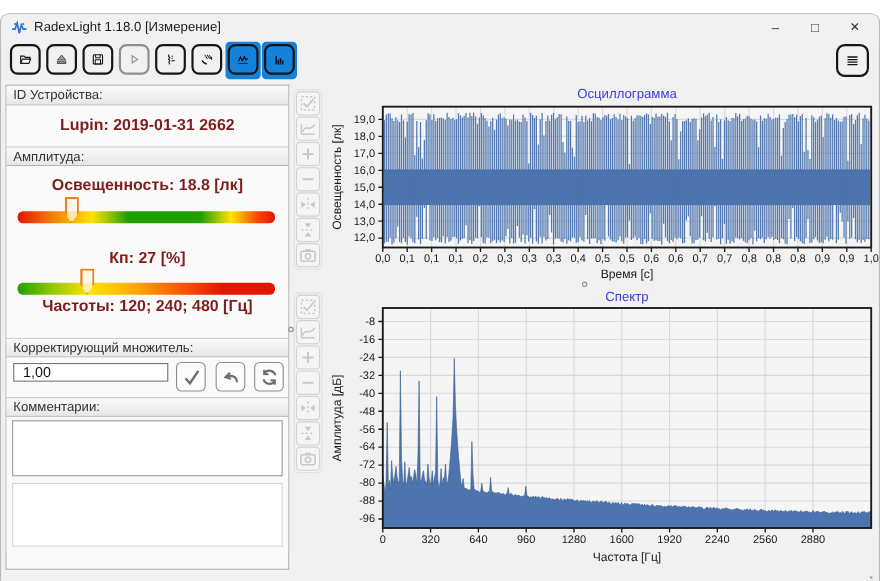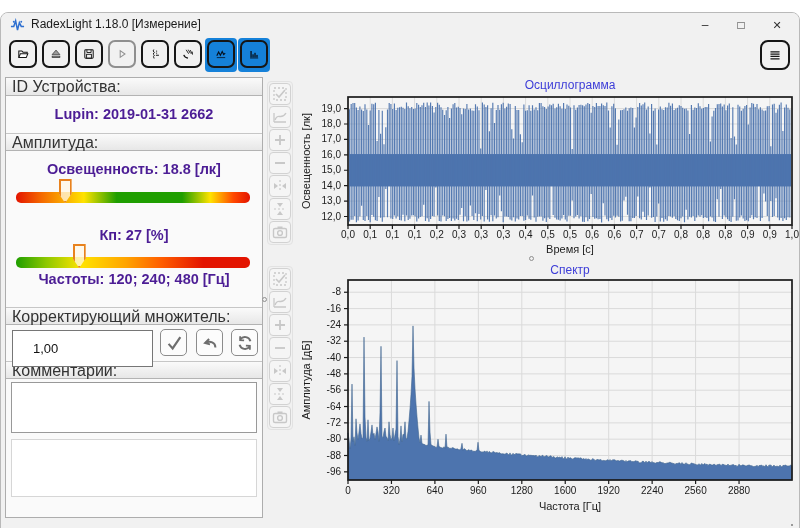--- a/index.html
+++ b/index.html
@@ -17,31 +17,31 @@
   .wctl.min{right:76px;} .wctl.max{right:40px;} .wctl.close{right:4px;font-size:11px;}
   
   .toolbar{position:absolute;left:6px;top:25px;height:34px;display:flex;gap:1px;}
   .tbtn-wrap{padding:2px;border-radius:4px;}
   .tbtn-wrap.active{background:#1581d9;}
   .tbtn{width:28px;height:28px;border:2px solid #161616;border-radius:7px;display:flex;align-items:center;justify-content:center;background:transparent;}
   .tbtn.disabled{border-color:#8f8f8f;}
   .menu-btn{position:absolute;right:9px;top:27px;width:30px;height:30px;border:2px solid #161616;border-radius:8px;display:flex;align-items:center;justify-content:center;background:transparent;}
   
   .sidebar{position:absolute;left:4px;top:64px;width:258px;height:441px;background:#fafafa;border:1px solid #adadad;}
-  .sec-header{height:18px;line-height:17px;padding-left:6px;font-size:16px;color:#333;
+  .sec-header{height:18px;line-height:17px;padding-left:6px;font-size:12px;color:#333;
     background:linear-gradient(#fafafa,#e7e7e7);border-top:1px solid #c6c6c6;border-bottom:1px solid #b3b3b3;}
   .sec-header:first-child{border-top:none;}
   .sec{position:relative;background:#fafafa;}
-  .center-bold{position:absolute;left:0;right:0;text-align:center;font-weight:bold;font-size:14.5px;color:#4c1d95;}
+  .center-bold{position:absolute;left:0;right:0;text-align:center;font-weight:bold;font-size:14.5px;color:#7f1d1d;}
   .gradbar{position:absolute;left:10px;width:234px;height:11px;border-radius:5px;}
   .marker{position:absolute;width:13px;height:24px;background:rgba(255,247,230,0.75);
     border:2.5px solid #e8821e;clip-path:polygon(0 0,100% 0,100% 60%,50% 100%,0 60%);}
   .mult-row{position:relative;}
-  .mult-input{position:absolute;left:6px;top:5px;width:141px;height:37px;border:1px solid #767676;background:#fff;
-    font-family:"Liberation Sans",sans-serif;font-size:13px;padding:0 20px;color:#111;}
+  .mult-input{position:absolute;left:6px;top:5px;width:141px;height:17px;border:1px solid #767676;background:#fff;
+    font-family:"Liberation Sans",sans-serif;font-size:13px;padding:0 8px;color:#111;}
   .mini-act{position:absolute;top:4px;width:27px;height:27px;border:1.5px solid #8c8c8c;border-radius:5px;
     background:#fcfcfc;display:flex;align-items:center;justify-content:center;padding:0;}
   .comments{position:absolute;left:5px;top:3px;width:246px;height:51px;border:1px solid #999;background:#fff;
     resize:none;font-family:"Liberation Sans",sans-serif;font-size:12px;}
   .spacer-box{position:absolute;left:5px;top:60px;width:246px;height:58px;background:#fff;border:1px solid #d6d6d6;}
   
   .chart-tools{position:absolute;left:266px;width:26px;border:1px solid #e2e2e2;border-radius:4px;padding:1px;
     display:flex;flex-direction:column;gap:1px;background:#f1f1f1;}
   .ct-btn{width:22px;height:22px;border:1px solid #d2d2d2;border-radius:4px;background:#f5f5f5;
     display:flex;align-items:center;justify-content:center;padding:0;}

